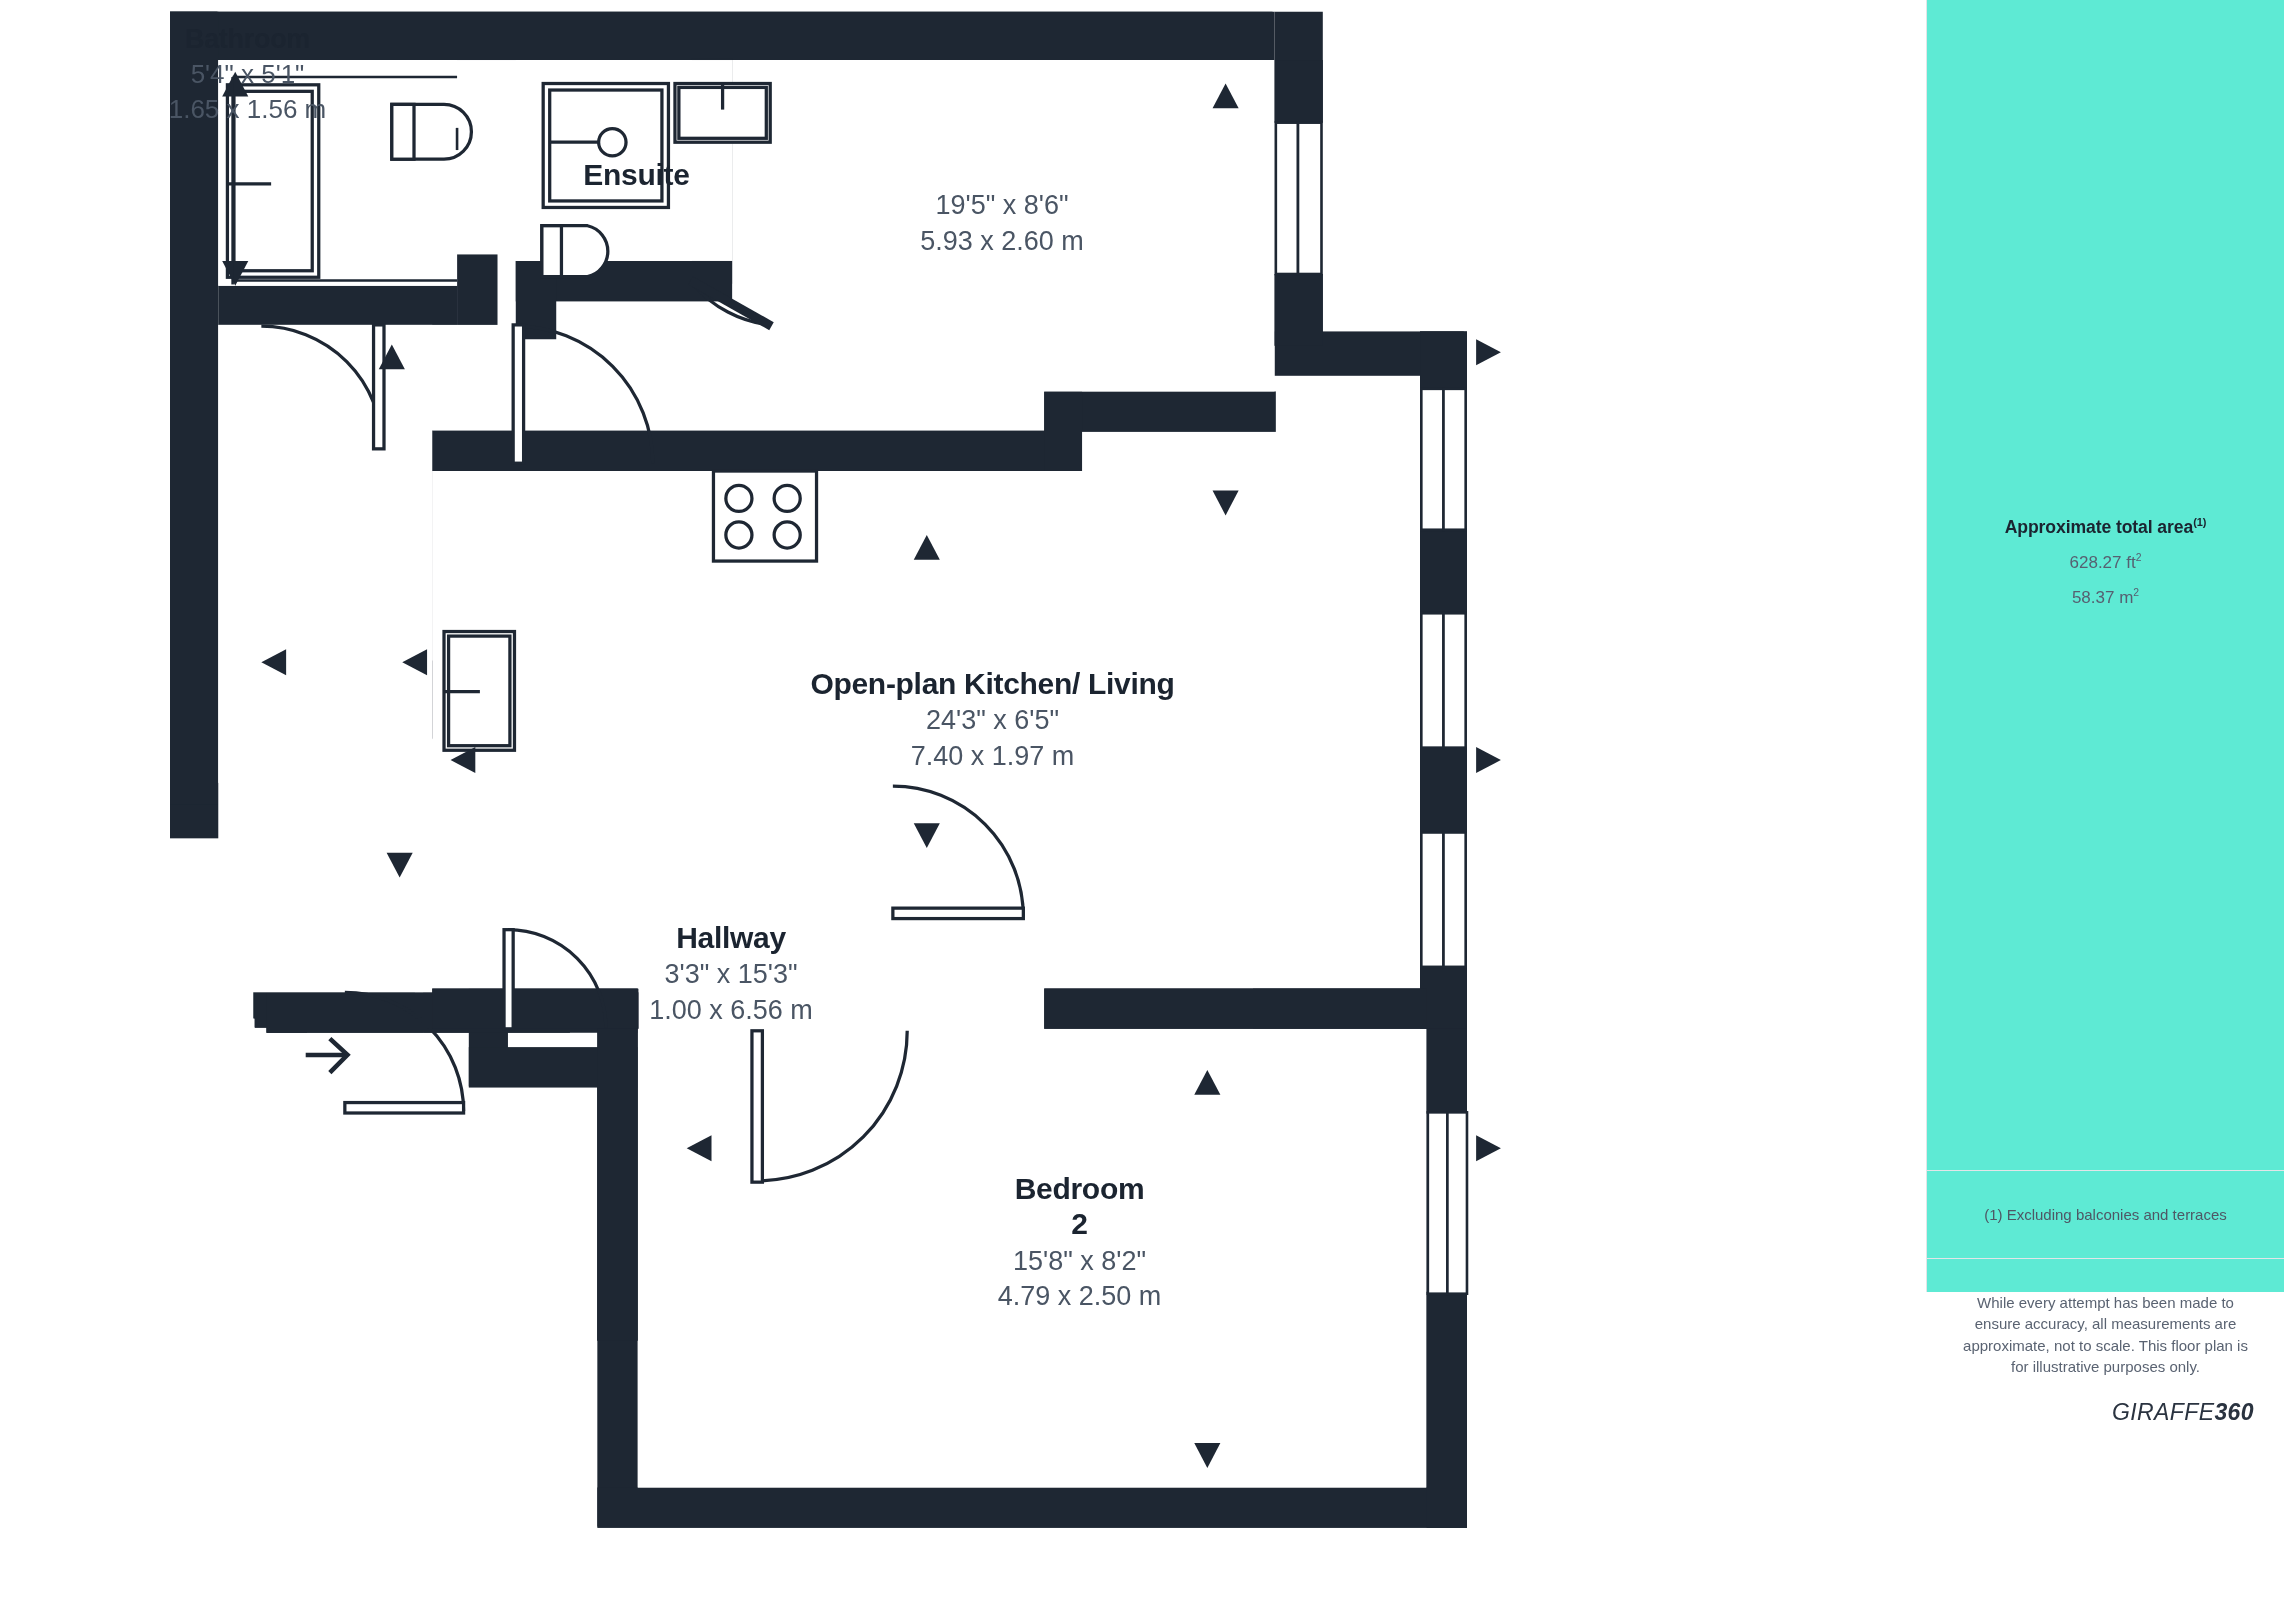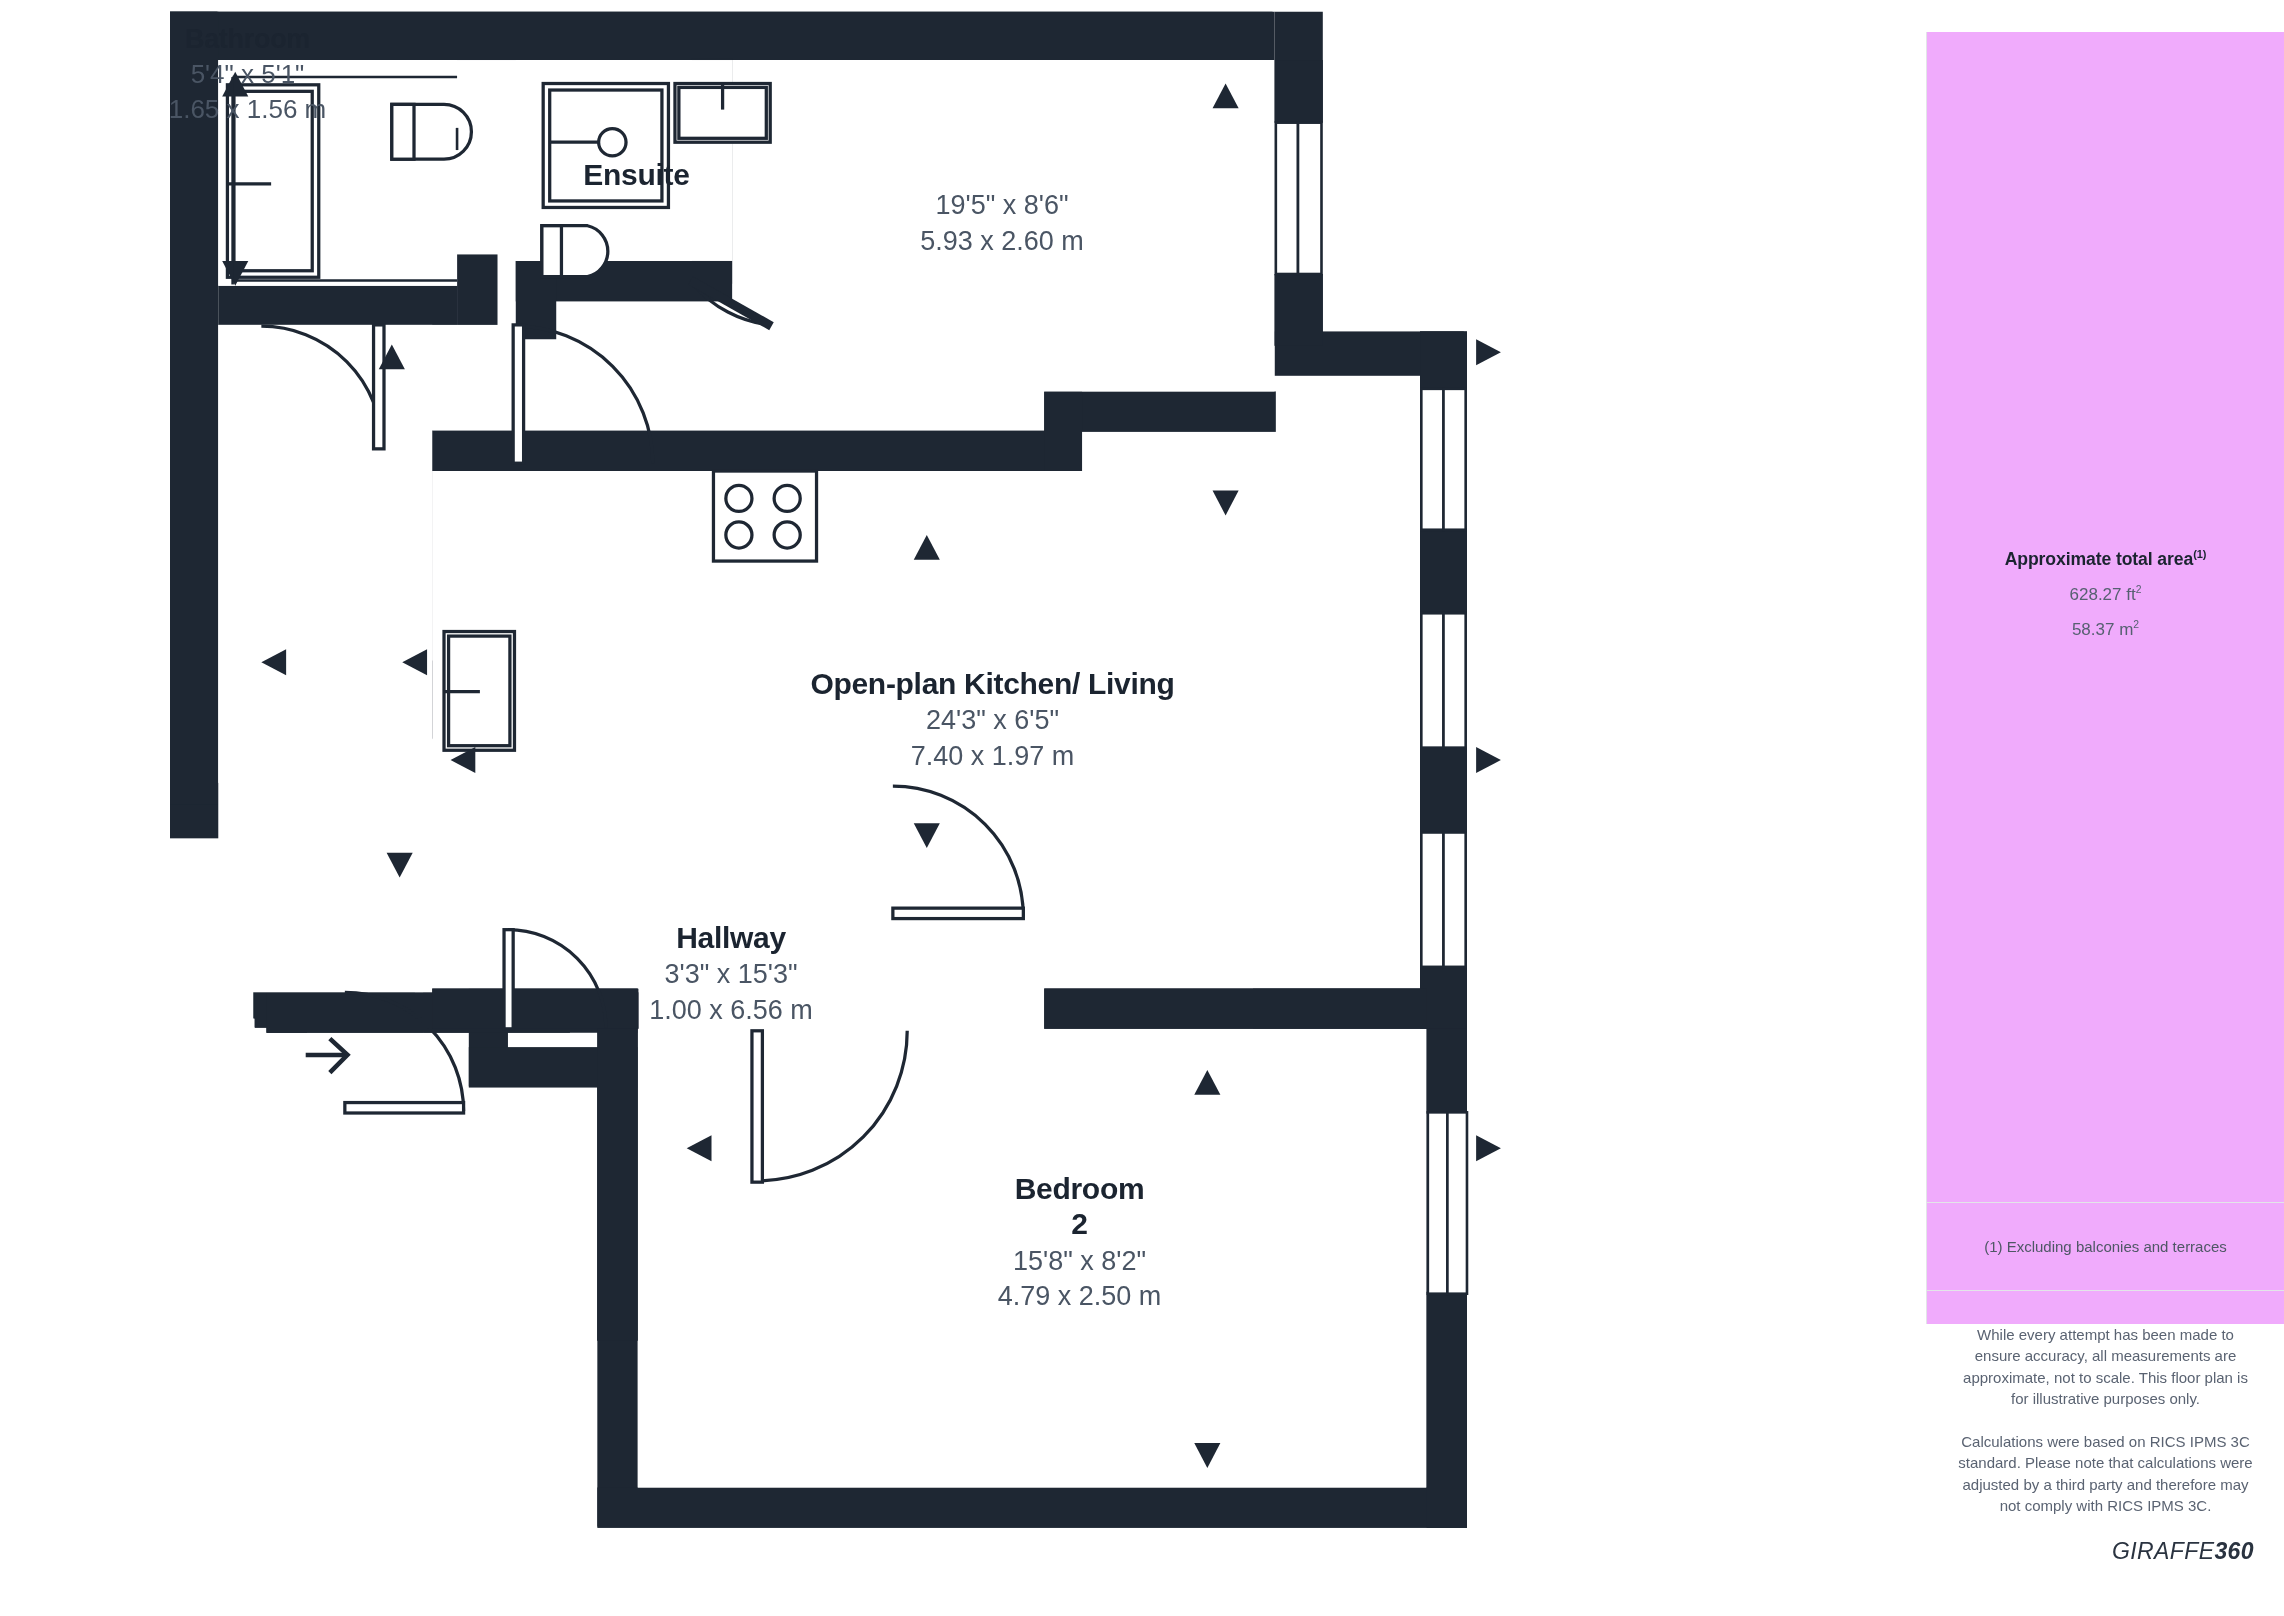--- a/index.html
+++ b/index.html
@@ -60,26 +60,25 @@
     font-weight: 400;
   }
   .room-label.small .room-name { font-size: 27px; }
   .room-label.small .room-dim  { font-size: 26px; }
 
   
   #sidebar {
     position: relative;
     flex: 1 1 auto;
     height: 1292px;
-    background: #f0abfc;
+    background: #5eead4;
     border-left: 1.3px solid #e3e5e8;
     box-sizing: border-box;
     display: flex;
     flex-direction: column;
-    margin-top: 32px;
   }
   #area-block {
     position: absolute;
     left: 0;
     right: 0;
     top: 516px;
     text-align: center;
     padding: 0 15.7px;
     box-sizing: border-box;
   }
@@ -476,21 +475,20 @@
         <span>58.37 m</span><sup>2</sup>
       </div>
     </div>
 
     <div id="note-block">
       <div id="note-text">(1) Excluding balconies and terraces</div>
     </div>
 
     <div id="disclaimer-block">
       <p class="disclaimer-p">While every attempt has been made to ensure accuracy, all measurements are approximate, not to scale. This floor plan is for illustrative purposes only.</p>
-      <p class="disclaimer-p">Calculations were based on RICS IPMS 3C standard. Please note that calculations were adjusted by a third party and therefore may not comply with RICS IPMS 3C.</p>
       <div id="brand">
         <span>GIRAFFE</span><span class="brand-bold">360</span>
       </div>
     </div>
 
   </div>
 </div>
 
 
 </body></html>

